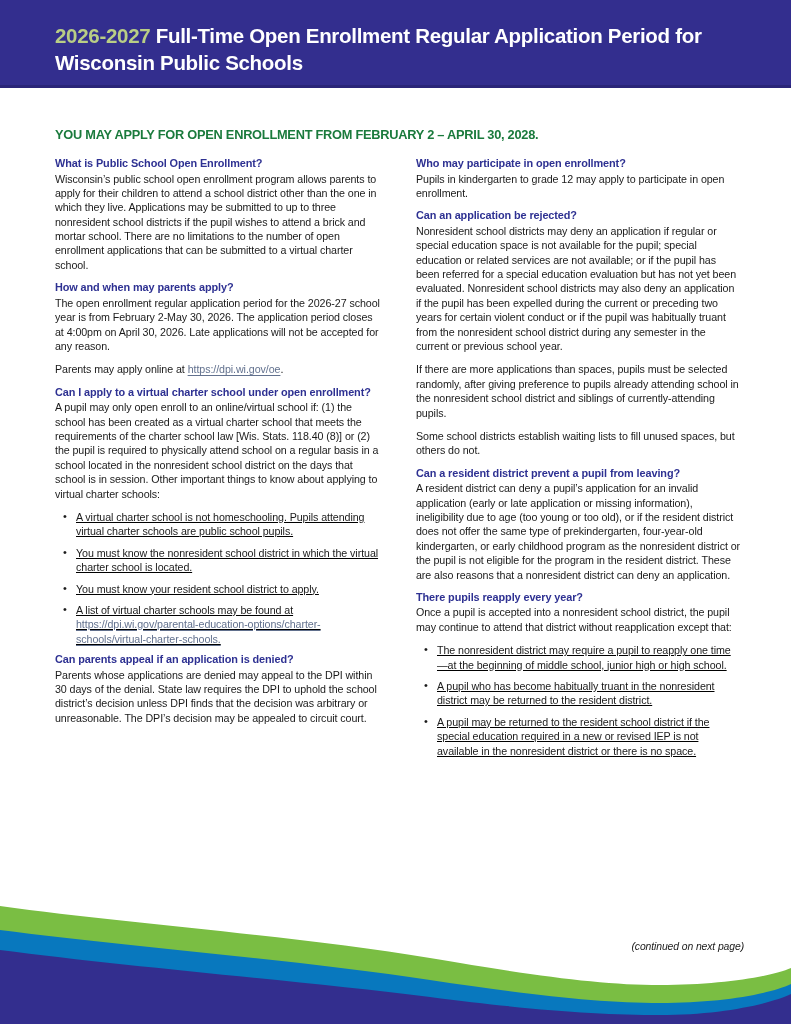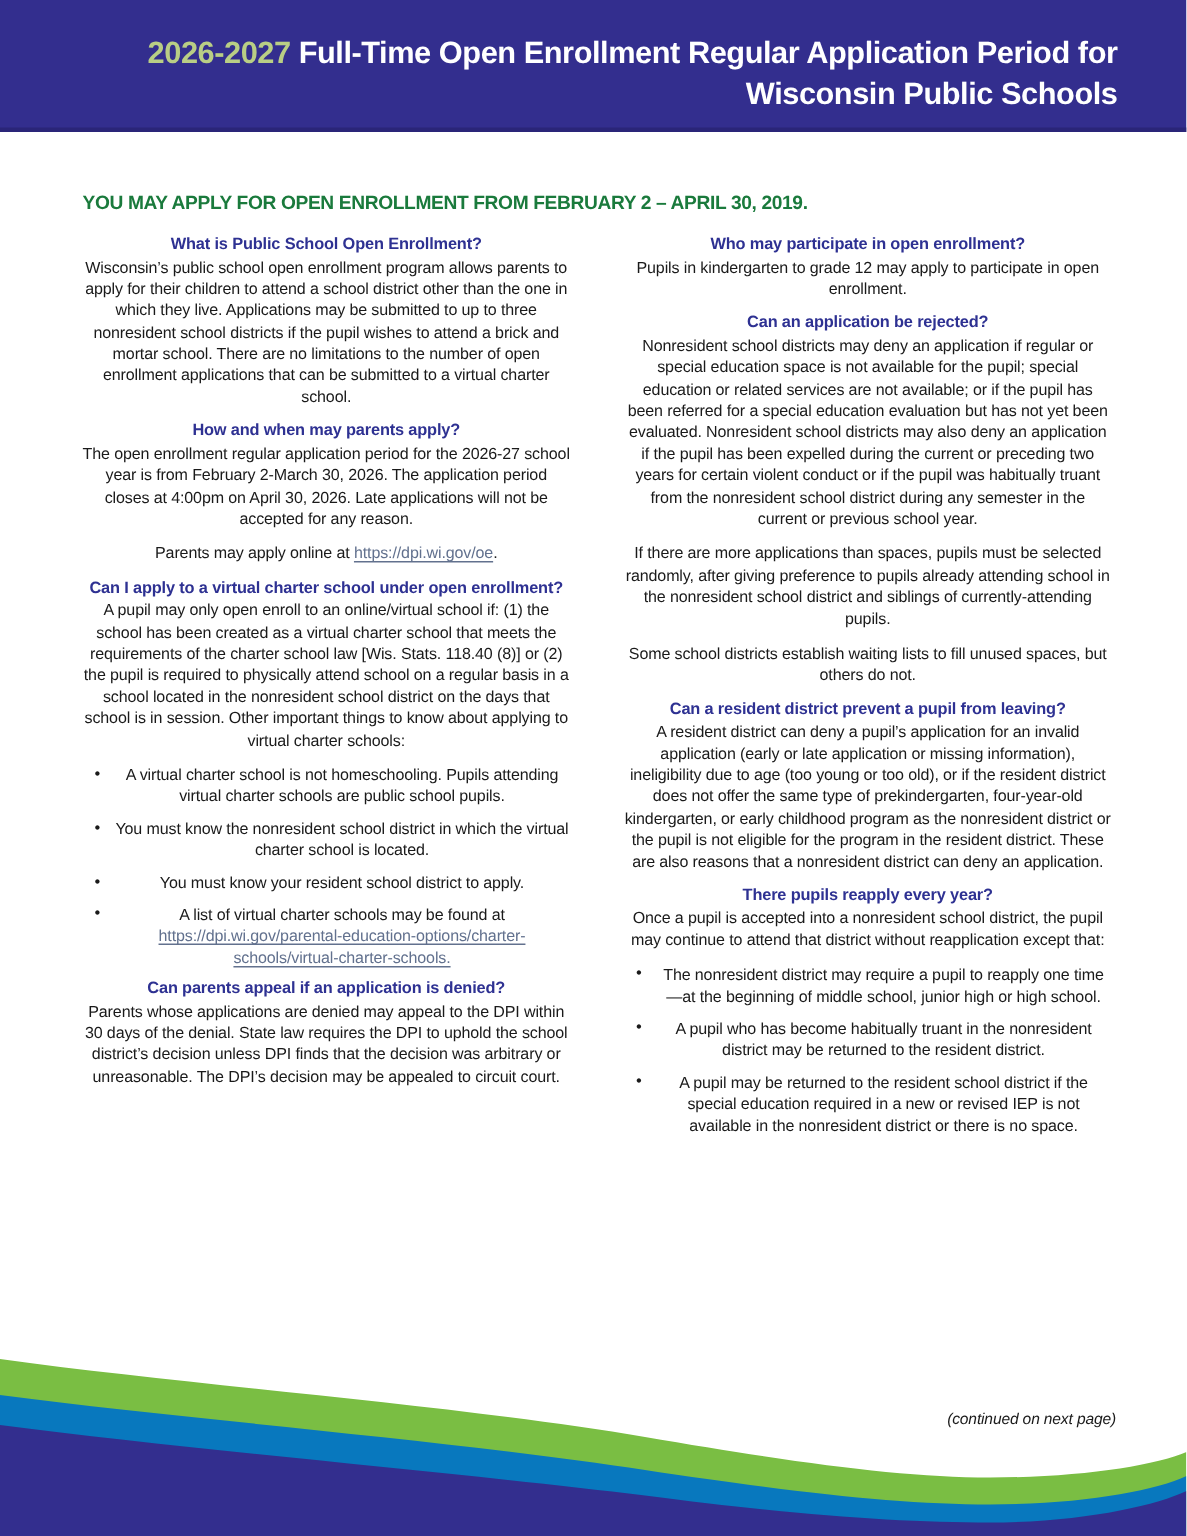--- a/index.html
+++ b/index.html
@@ -43,21 +43,20 @@
   .header-title {
     position: absolute;
     left: 55px;
     top: 22px;
     width: 690px;
     color: #ffffff;
     font-size: 20.5px;
     font-weight: bold;
     line-height: 1.33;
     letter-spacing: -0.3px;
-    text-align: right;
   }
   .header-title .year {
     color: #B9CE85;
   }
 
   
   .info-heading {
     position: absolute;
     left: 55px;
     top: 97px;
@@ -80,21 +79,20 @@
   .columns {
     position: absolute;
     left: 55px;
     top: 157px;
     width: 686px;
     display: flex;
     gap: 36px;
   }
   .col {
     width: 325px;
-    text-align: center;
   }
 
   h3.q {
     margin: 0 0 1px 0;
     color: #2E3192;
     font-size: 10.9px;
     font-weight: bold;
     line-height: 1.24;
     letter-spacing: -0.1px;
   }
@@ -108,20 +106,21 @@
     line-height: 1.345;
     letter-spacing: -0.08px;
   }
   p.body.tight {
     margin-bottom: 0;
   }
   ul.bullets {
     margin: 9px 0 0 0;
     padding-left: 19px;
     list-style: none;
+    text-decoration: underline;
   }
   ul.bullets li {
     position: relative;
     color: #1a1a1a;
     font-size: 10.7px;
     line-height: 1.345;
     letter-spacing: -0.08px;
     margin-bottom: 7px;
     padding-left: 2px;
   }
@@ -165,31 +164,31 @@
 
 <div class="page">
 
   <div class="header-band">
     <div class="header-title">
       <span class="year">2026-2027</span><span> Full-Time Open Enrollment Regular Application Period for Wisconsin Public Schools</span>
     </div>
     <div class="rule"></div>
   </div>
 
-  <div class="apply-line">YOU MAY APPLY FOR OPEN ENROLLMENT FROM FEBRUARY 2 – APRIL 30, 2019.</div>
+  <div class="apply-line">YOU MAY APPLY FOR OPEN ENROLLMENT FROM FEBRUARY 2 – APRIL 30, 2028.</div>
 
   <div class="columns">
 
     <div class="col">
 
       <h3 class="q">What is Public School Open Enrollment?</h3>
       <p class="body">Wisconsin’s public school open enrollment program allows parents to apply for their children to attend a school district other than the one in which they live. Applications may be submitted to up to three nonresident school districts if the pupil wishes to attend a brick and mortar school. There are no limitations to the number of open enrollment applications that can be submitted to a virtual charter school.</p>
 
       <h3 class="q spaced-q">How and when may parents apply?</h3>
-      <p class="body">The open enrollment regular application period for the 2026-27 school year is from February 2-March 30, 2026.  The application period closes at 4:00pm on April 30, 2026. Late applications will not be accepted for any reason.</p>
+      <p class="body">The open enrollment regular application period for the 2026-27 school year is from February 2-May 30, 2026.  The application period closes at 4:00pm on April 30, 2026. Late applications will not be accepted for any reason.</p>
       <p class="body"><span>Parents may apply online at </span><a class="link" href="#">https://dpi.wi.gov/oe</a><span>.</span></p>
 
       <h3 class="q spaced-q">Can I apply to a virtual charter school under open enrollment?</h3>
       <p class="body tight">A pupil may only open enroll to an online/virtual school if: (1) the school has been created as a virtual charter school that meets the requirements of the charter school law [Wis. Stats. 118.40 (8)] or (2) the pupil is required to physically attend school on a regular basis in a school located in the nonresident school district on the days that school is in session. Other important things to know about applying to virtual charter schools:</p>
       <ul class="bullets">
         <li>A virtual charter school is not homeschooling. Pupils attending virtual charter schools are public school pupils.</li>
         <li>You must know the nonresident school district in which the virtual charter school is located.</li>
         <li>You must know your resident school district to apply.</li>
         <li><span>A list of virtual charter schools may be found at </span><a class="link" href="#">https://dpi.wi.gov/parental-education-options/charter-schools/virtual-charter-schools.</a></li>
       </ul>

